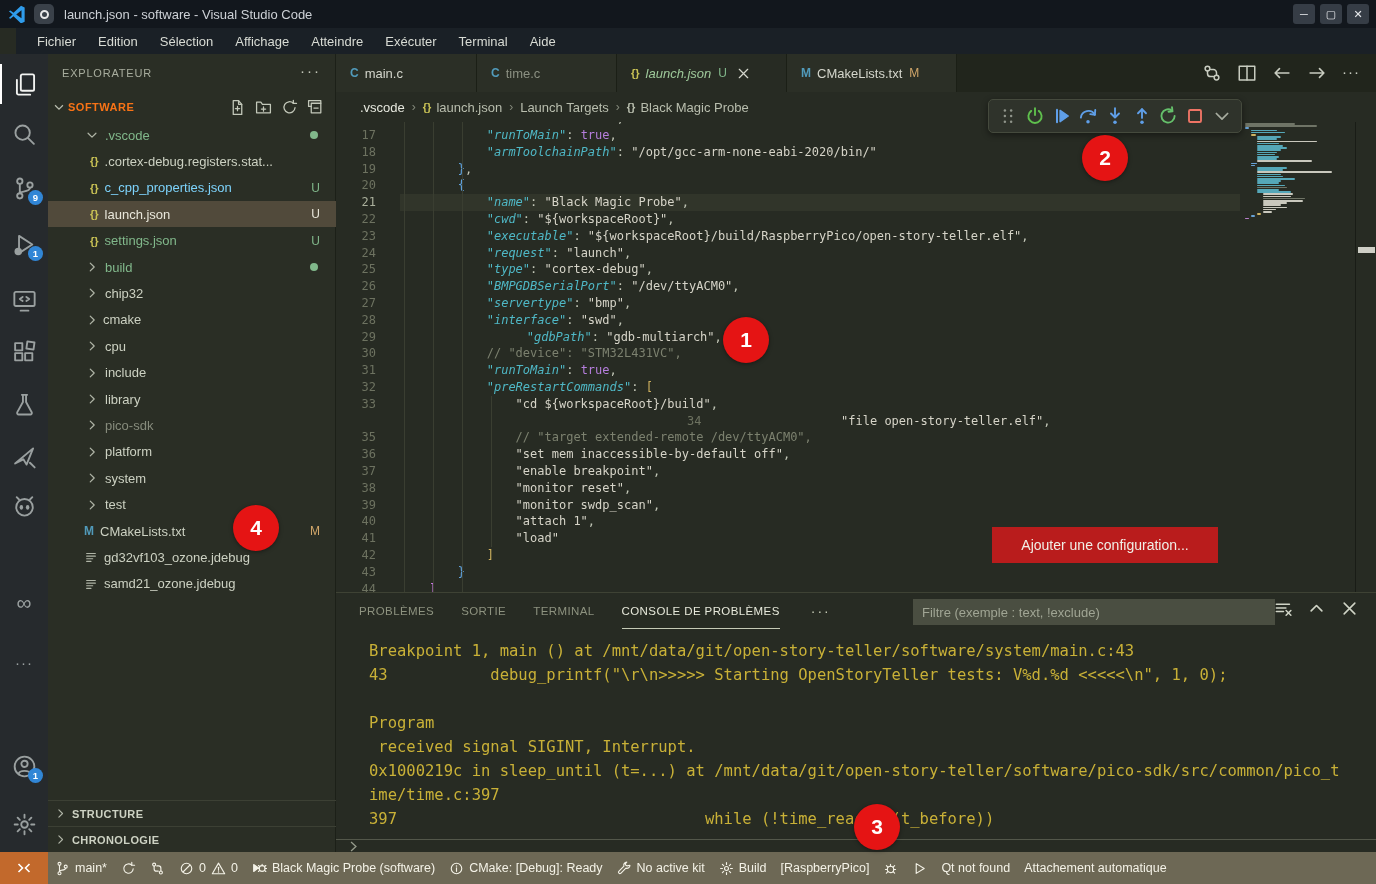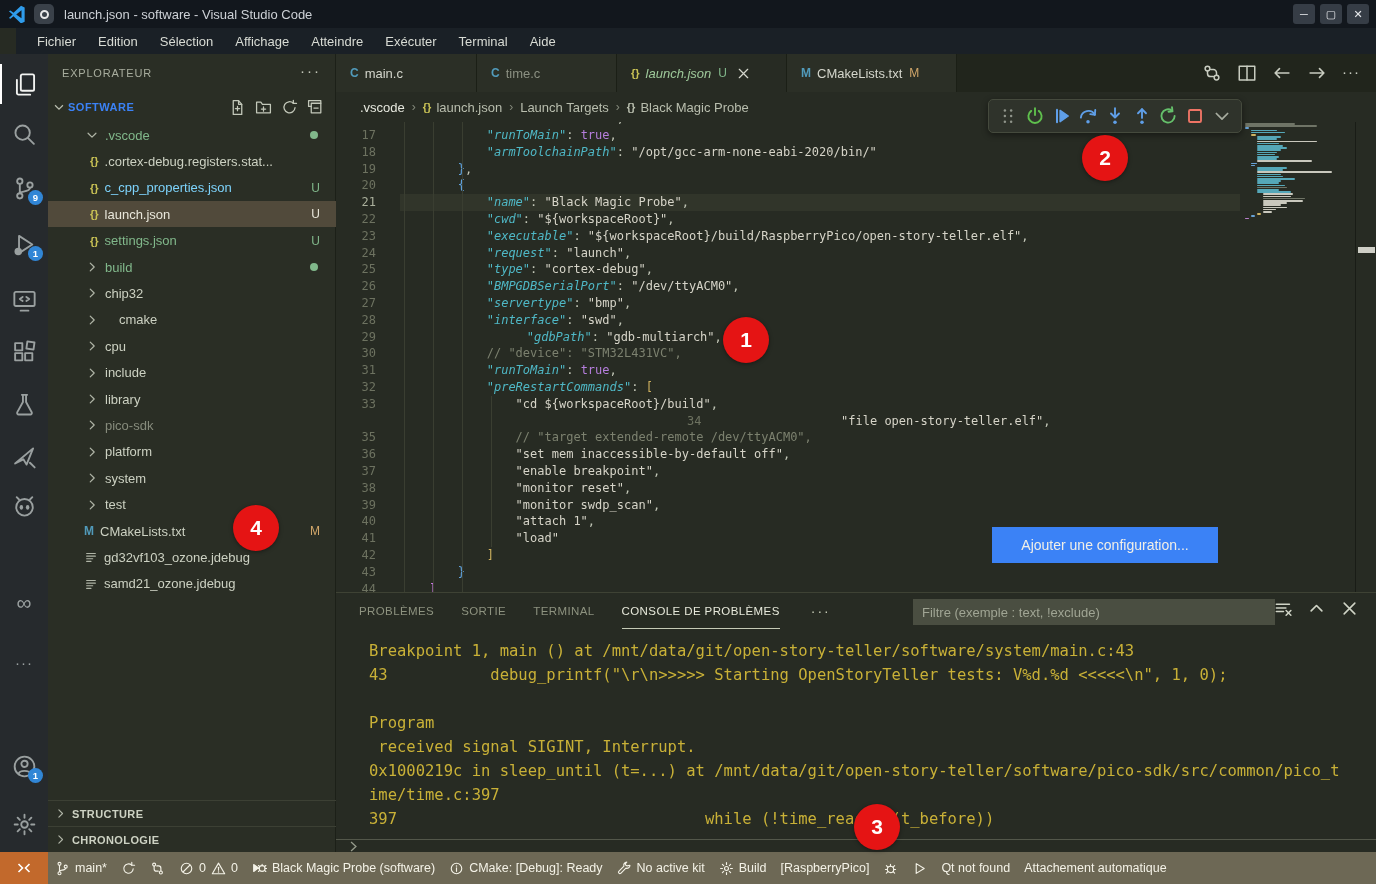--- a/index.html
+++ b/index.html
@@ -33,21 +33,21 @@
   .ab-badge { position:absolute; right:5px; bottom:3px; min-width:15px; height:15px; border-radius:8px;
               background:#3186d6; color:#fff; font-size:9.5px; font-weight:bold;
               display:flex; align-items:center; justify-content:center; padding:0 3px; }
 
   
   #sidebar { position:absolute; left:48px; top:54px; width:288px; height:798px;
              background:#2a2e25; border-right:1px solid #1c2018; }
   #sidebar-title { position:absolute; left:14px; top:13px; color:#a8ad9e; font-size:11px; letter-spacing:.8px; }
   #sidebar-more { position:absolute; right:14px; top:8px; color:#c3c8ba; font-size:15px; letter-spacing:2px; }
   #section-row { position:absolute; left:0; top:40px; width:288px; height:26px;
-                 display:flex; align-items:center; color:#3b82f6; }
+                 display:flex; align-items:center; color:#f97316; }
   #section-row .chev { width:14px; height:14px; margin-left:4px; color:#b9beb0; }
   #section-label { font-size:11px; font-weight:bold; letter-spacing:.5px; margin-left:2px; }
   #section-actions { margin-left:auto; display:flex; gap:9px; margin-right:12px; color:#c3c8ba; }
   #section-actions span { width:17px; height:17px; }
   #tree { position:absolute; left:0; top:68px; width:288px; }
   .tree-row { position:absolute; left:0; width:288px; height:26px; display:flex; align-items:center;
               color:#ccd1c2; font-size:13px; }
   .tree-row.selected { background:#514a3b; color:#e9e7db; }
   .tree-chev { width:14px; height:14px; margin-left:37px; color:#b0b5a7; flex:none; }
   .tree-ico { flex:none; font-weight:bold; }
@@ -92,21 +92,21 @@
   .mm-row { position:absolute; height:1.5px; border-radius:1px; }
   #scrollbar { position:absolute; left:1019px; top:0; width:21px; height:470px; border-left:1px solid rgba(0,0,0,.35); }
   #scroll-marker { position:absolute; left:2px; top:125px; width:17px; height:6px; background:#cfcfc6; }
 
   
   #debug-toolbar { position:absolute; left:652px; top:45px; width:254px; height:34px; background:#2f332b;
                    border:1px solid #454a3d; border-radius:5px; box-shadow:0 2px 6px rgba(0,0,0,.45);
                    display:flex; align-items:center; justify-content:space-around; padding:0 6px; z-index:6; }
   #debug-toolbar span { width:20px; height:20px; }
 
-  #add-config-btn { position:absolute; left:992px; top:527px; width:226px; height:36px; background:#3b82f6;
+  #add-config-btn { position:absolute; left:992px; top:527px; width:226px; height:36px; background:#b91c1c;
                     color:#f1efe7; font-size:14px; border:none; display:flex; align-items:center;
                     justify-content:center; z-index:4; font-family:inherit; }
 
   
   #panel { position:absolute; left:336px; top:592px; width:1040px; height:260px; background:#272b23;
            border-top:1px solid #3e4234; }
   #panel-tabs { position:absolute; left:0; top:0; height:36px; display:flex; align-items:center;
                 padding-left:23px; gap:27px; }
   .panel-tab { font-size:11.5px; letter-spacing:.4px; color:#8d927f; height:36px; display:flex;
                align-items:center; }
@@ -337,21 +337,21 @@
           </svg>
         </span>
         <span style="margin-left: 6px;">chip32</span>
       </div>
       <div class="tree-row" style="top: 184.8px;">
         <span class="tree-chev">
           <svg viewBox="0 0 16 16" fill="none" stroke="currentColor" stroke-width="1.4" stroke-linecap="round" stroke-linejoin="round">
             <path d="M6 3.5 10.5 8 6 12.5"></path>
           </svg>
         </span>
-        <span style="margin-left: 20px;">cmake</span>
+        <span style="margin-left: 4px;">cmake</span>
       </div>
       <div class="tree-row" style="top: 211.2px;">
         <span class="tree-chev">
           <svg viewBox="0 0 16 16" fill="none" stroke="currentColor" stroke-width="1.4" stroke-linecap="round" stroke-linejoin="round">
             <path d="M6 3.5 10.5 8 6 12.5"></path>
           </svg>
         </span>
         <span style="margin-left: 6px;">cpu</span>
       </div>
       <div class="tree-row" style="top: 237.6px;">

